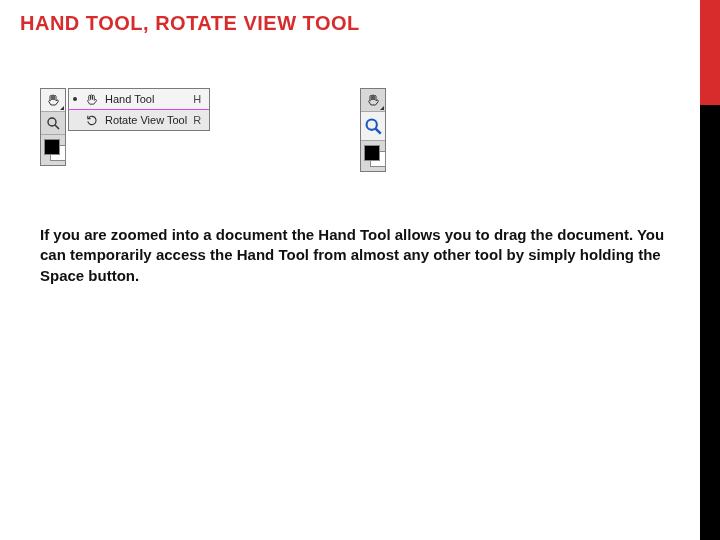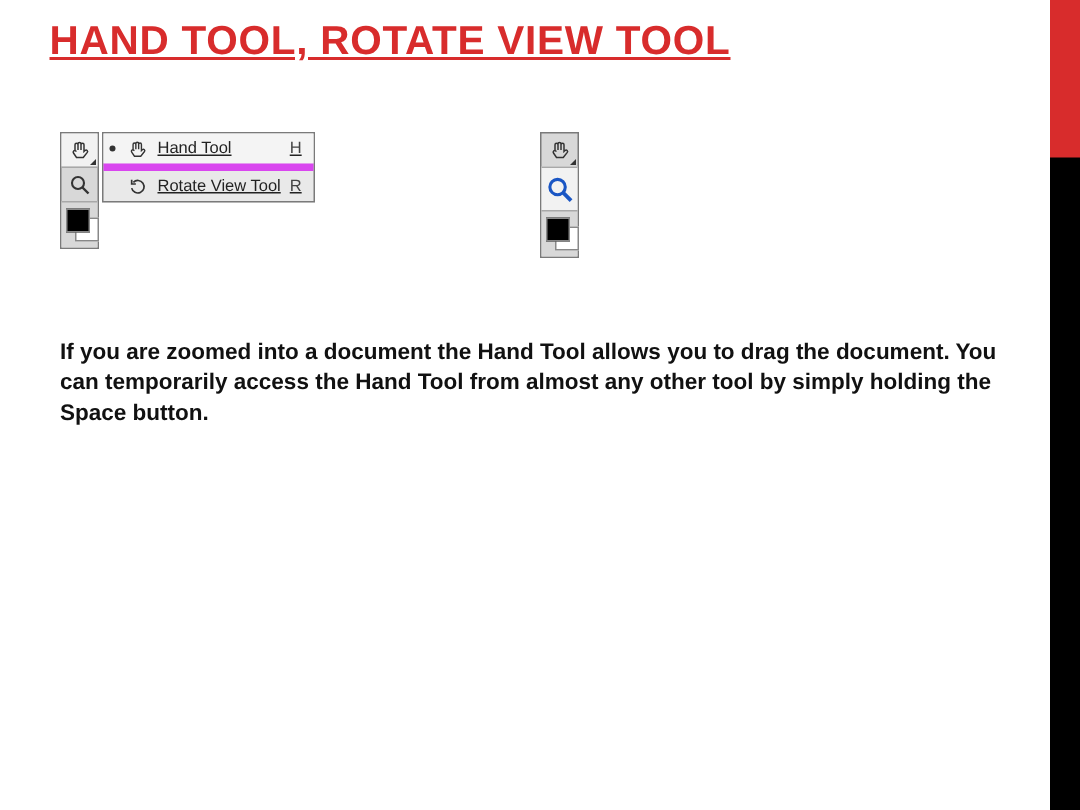--- a/index.html
+++ b/index.html
@@ -17,27 +17,26 @@
     background:#000;
   }
   .accent-bar::before{
     content:"";
     position:absolute;
     top:0;left:0;width:100%;height:105px;
     background:#d82c2c;
   }
   h1.title{
     margin:0;
-    padding:12px 0 0 33px;
-    font-size:27px;
+    padding:12px 0 0 20px;
+    font-size:20px;
     font-weight:900;
     letter-spacing:0.5px;
     color:#d82c2c;
     font-family:Arial,Helvetica,sans-serif;
-    text-decoration:underline;
   }
   .figures{
     position:absolute;
     top:88px;left:40px;right:40px;
     display:flex;
     gap:150px;
   }
   .figure-block{display:flex;align-items:flex-start}
   
   .mini-toolbar{
@@ -62,28 +61,27 @@
   }
   .swatch-cell{height:30px;border-top:1px solid #a8a8a8;background:#d8d8d8;position:relative}
   .swatch-fg{position:absolute;top:4px;left:3px;width:14px;height:14px;background:#000;border:1px solid #888}
   .swatch-bg{position:absolute;top:10px;left:9px;width:14px;height:14px;background:#fff;border:1px solid #888}
   .flyout{
     margin-left:2px;
     border:1px solid #7a7a7a;
     background:#e9e9e9;
     font-size:11px;
     color:#222;
-    text-decoration:underline;
   }
   .flyout-row{
     display:flex;align-items:center;
     height:20px;
     padding:0 8px 0 4px;
     gap:6px;
-    border-top:5px solid #d946ef;
+    border-top:1px solid #d946ef;
   }
   .flyout-row:first-child{border-top:none;background:#f4f4f4}
   .flyout-row .dot{width:4px;height:4px;border-radius:50%;background:#333}
   .flyout-row .icon{width:16px;height:16px;display:flex;align-items:center;justify-content:center}
   .flyout-row .lbl{flex:1;white-space:nowrap}
   .flyout-row .key{color:#444}
   
   .columns{
     position:absolute;
     top:225px;left:40px;right:40px;

